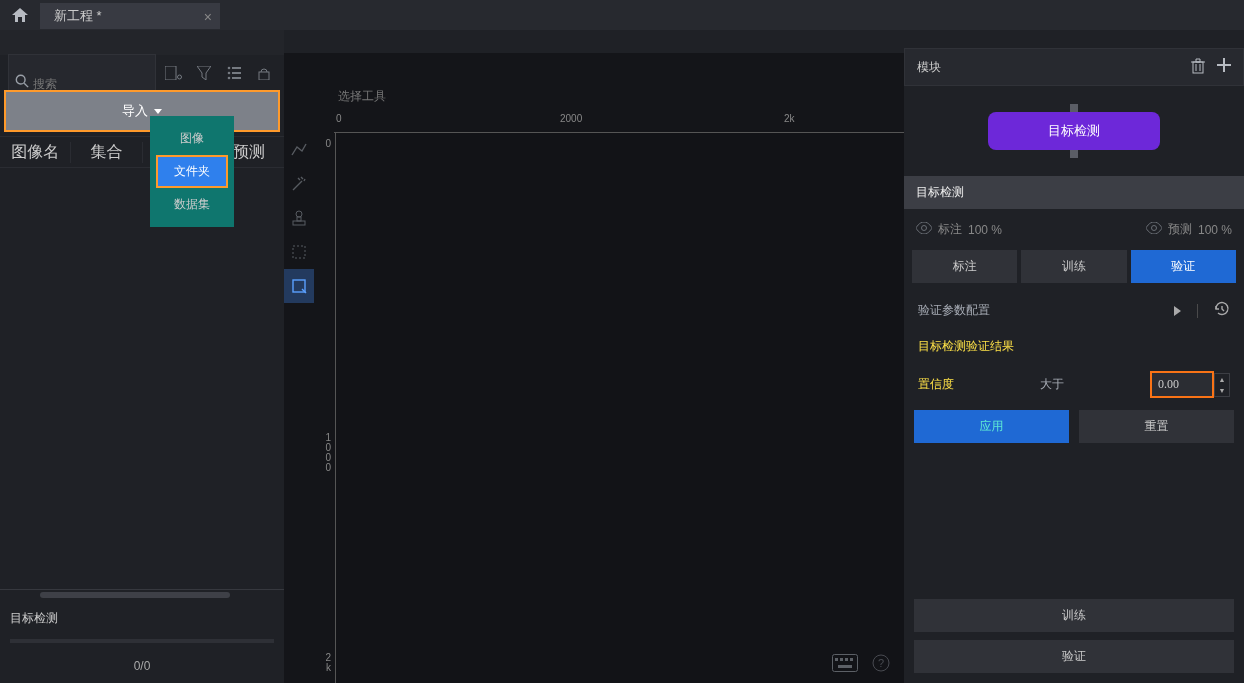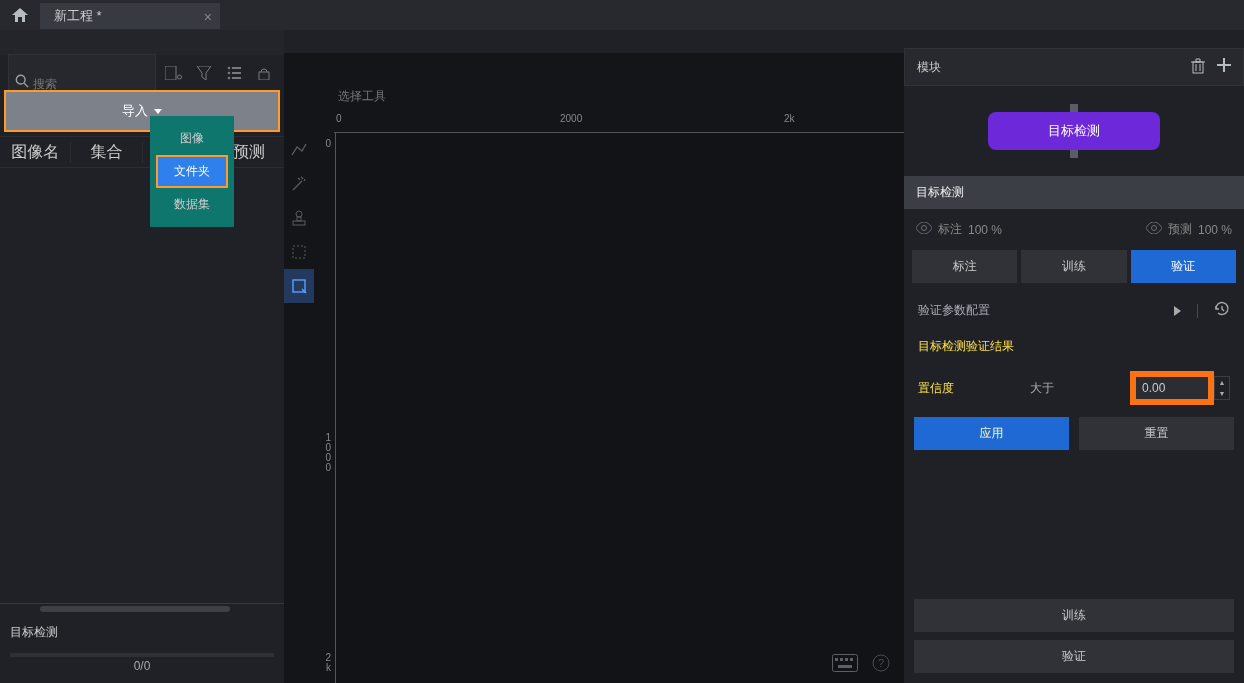--- a/index.html
+++ b/index.html
@@ -44,21 +44,21 @@
   
   .lp-list { flex:1; }
   
   
   .left-bottom { border-top:1px solid #36383e;}
   .left-bottom .hscroll { height:10px; background:#1f2126; position:relative;}
   .left-bottom .hscroll .thumb{ position:absolute; left:40px; top:2px; width:190px; height:6px; background:#3e4047; border-radius:3px;}
   .lb-label { padding:10px 10px 6px; color:#ccc; background:#1f2126;}
   .lb-progress { padding:6px 10px 10px; color:#9aa;}
   .lb-progress .bar { height:4px; background:#2e3036; position:relative;}
-  .lb-progress .txt { text-align:center; margin-top:2px; color:#aaa;}
+  .lb-progress .txt { text-align:center; margin-top:16px; color:#aaa;}
   
   
   .center { flex:1; background:#141519; display:flex; flex-direction:column; position:relative;margin-top:23px;}
   .canvas-title { position:absolute; left:54px; top:30px; height:26px; line-height:26px; color:#777; font-size:12px;}
   
   .ruler-h { position:absolute; left:50px; top:60px; right:0; height:20px; border-bottom:1px solid #555;}
   .ruler-h .tick-lbl { position:absolute; top:0; color:#888; font-size:10px; transform:translateX(-4px);}
   
   .ruler-v { position:absolute; left:30px; top:80px; bottom:0; width:22px; border-right:1px solid #555;}
   .ruler-v .vlabel { position:absolute; right:4px; color:#888; font-size:10px; text-align:right; line-height:10px;}
@@ -96,27 +96,27 @@
   .r-tab.active { background:#1f69d4; color:#fff;}
   
   .r-bar { display:flex; align-items:center; justify-content:space-between; padding:10px 14px;gap:29px;}
   .r-bar-icons { display:flex; gap:16px; align-items:center; opacity:.8;}
   .play-tri { width:0;height:0; border-top:5px solid transparent; border-bottom:5px solid transparent; border-left:7px solid #ccc;}
   .vdiv { width:1px; height:14px; background:#555;}
   
   .r-row { display:flex; align-items:center; padding:8px 14px; gap:10px;}
   .r-row .label{ color:#fde047;}
   .r-spin { display:flex; align-items:center; margin-left:auto;}
-  .r-spin input { width:84px; background:#2b2d33; border:6px solid #f97316; color:#ccc; padding:4px 6px; font-size:12px;}
+  .r-spin input { width:64px; background:#2b2d33; border:2px solid #f97316; color:#ccc; padding:4px 6px; font-size:12px;font-family:Liberation Serif, serif;}
   .r-spin .spin-btns { display:flex; flex-direction:column; border:1px solid #3c3e44;}
   .r-spin .spin-btns div{ width:14px; height:11px; display:flex; align-items:center; justify-content:center; font-size:7px; color:#aaa;}
   
   .r-btn-row { display:flex; gap:10px; padding:4px 10px;}
   .r-btn-row .btn { flex:1; text-align:center; padding:8px 0; background:#303238; color:#ccc; font-size:12px;}
-  .r-btn-row .btn.primary{ background:#1f69d4; color:#fef9c3;}
+  .r-btn-row .btn.primary{ background:#1f69d4; color:#5eead4;}
   
   .r-spacer { flex:1;}
   
   .r-bottom { padding:6px 10px 10px; display:flex; flex-direction:column; gap:8px;}
   .r-bottom .row{ display:flex; gap:10px;}
   .r-bottom .btn { flex:1; text-align:center; padding:8px 0; background:#303238; color:#ccc; font-size:12px;}
   
   svg { pointer-events:none;}
 </style>
 </head>

